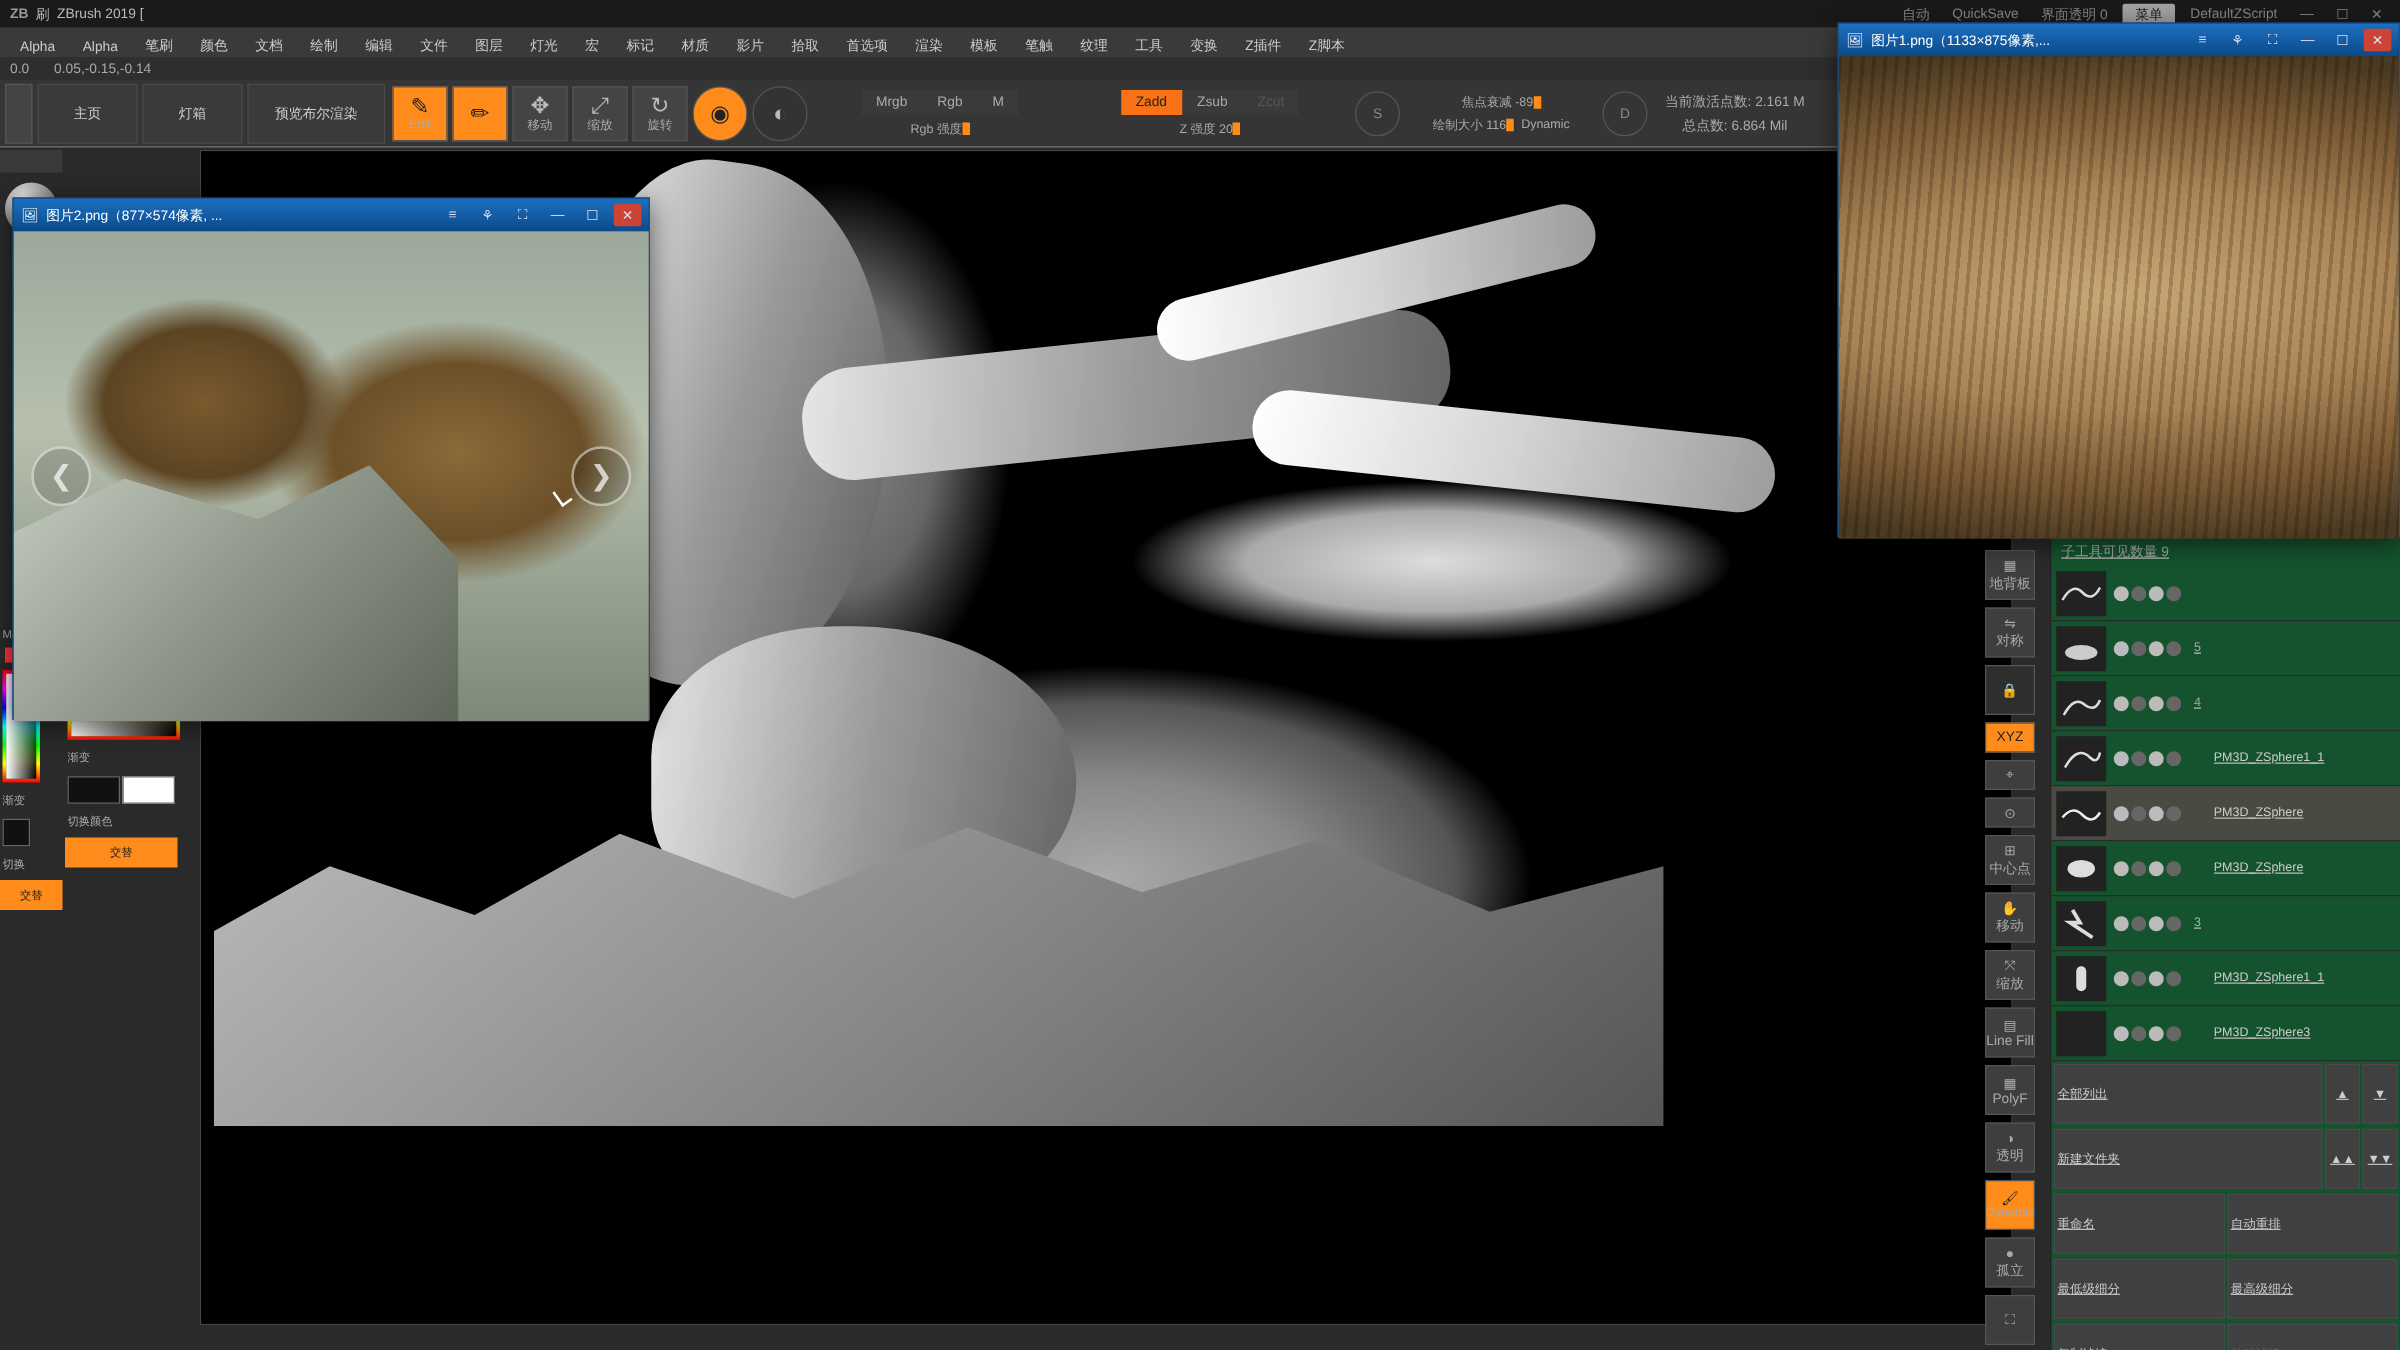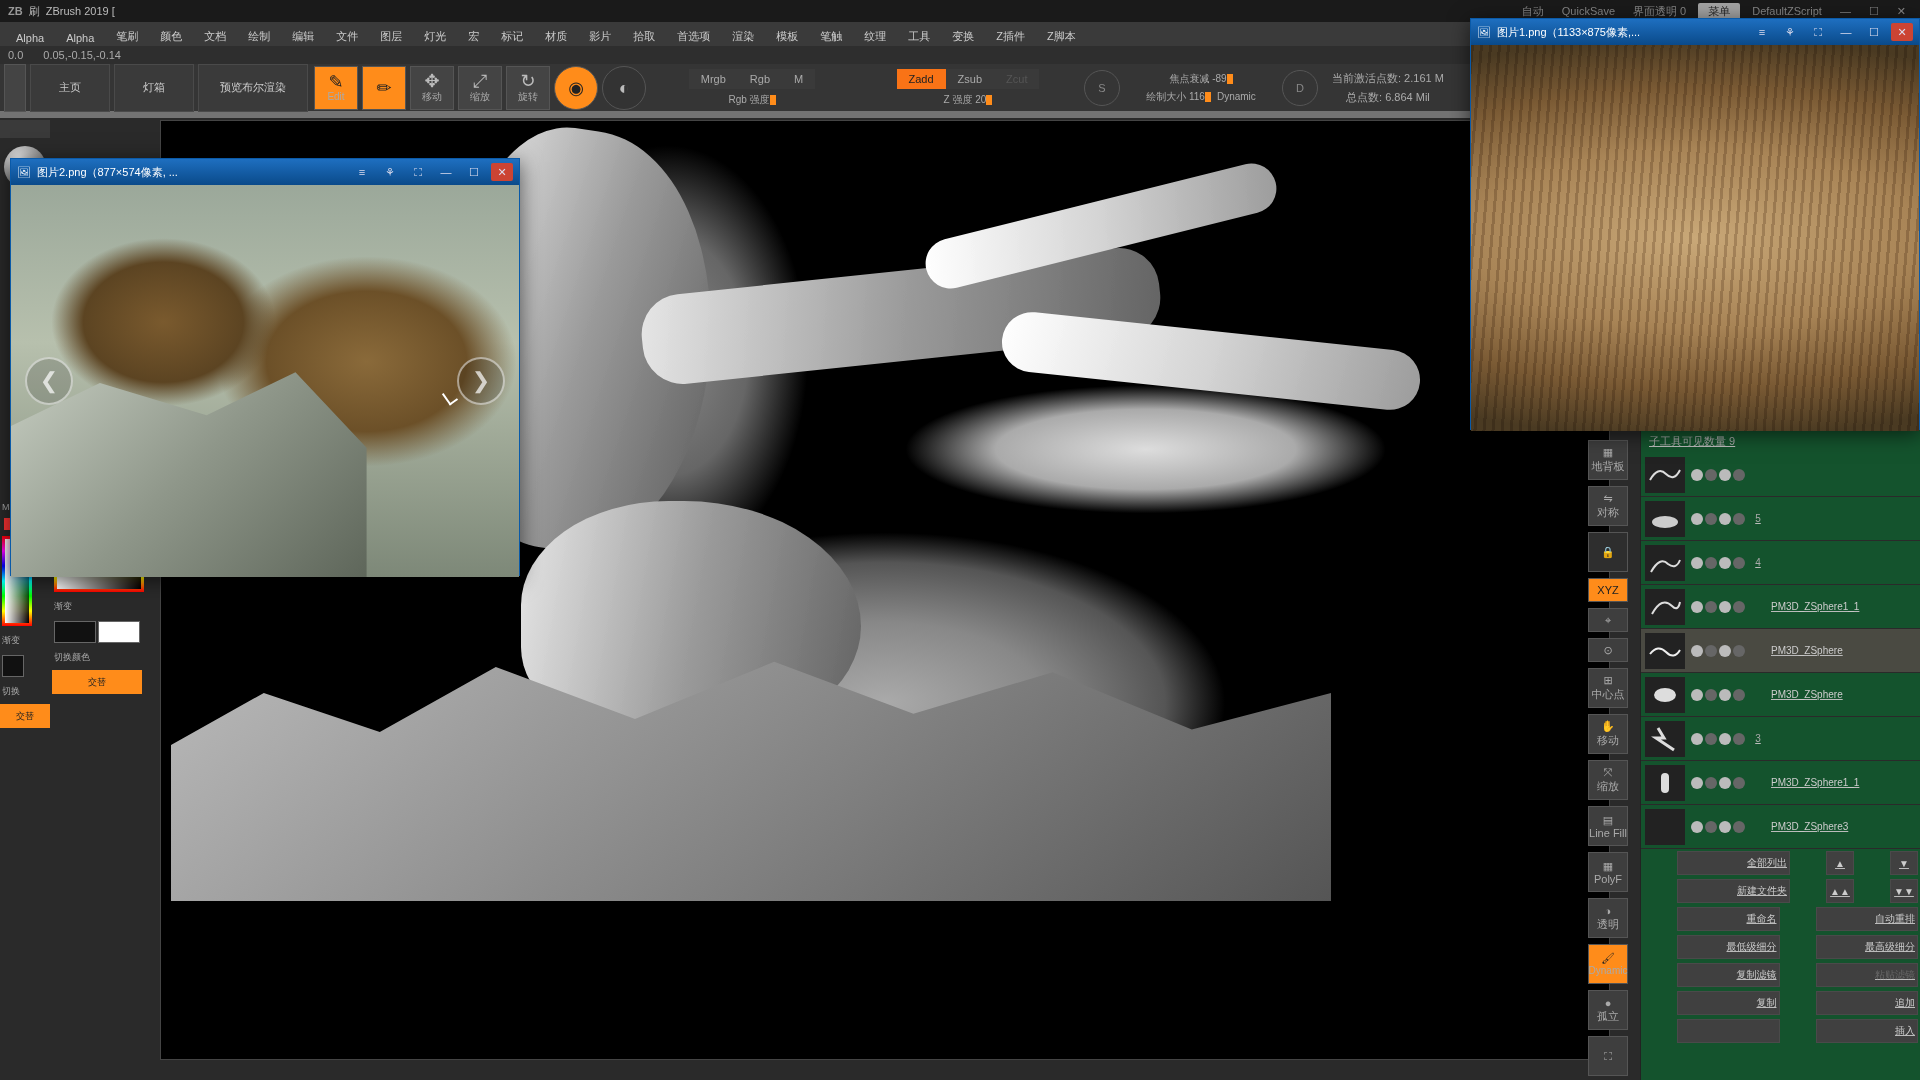--- a/index.html
+++ b/index.html
@@ -13,21 +13,21 @@
 .titlebar .menu-orange { background:#a3a3a3; color:#222; padding:1px 10px; border-radius:2px; }
 
 
 .menubar { height:24px; background:#3a3a3a; display:flex; align-items:flex-end; padding:0 6px; gap:2px; }
 .menubar span { padding:2px 10px; color:#ccc; }
 
 
 .infobar { height:18px; background:#2e2e2e; display:flex; align-items:center; padding:0 8px; gap:20px; color:#aaa; font-size:10px; }
 
 
-.toprow { height:54px; background:#353535; display:flex; align-items:center; padding:2px 4px; gap:6px; border-bottom:7px solid #737373; }
+.toprow { height:54px; background:#353535; display:flex; align-items:center; padding:2px 4px; gap:6px; border-bottom:1px solid #737373; }
 .toprow .grp { display:flex; align-items:center; gap:4px; }
 .btn-big { width:50px; height:48px; background:#444; border:1px solid #555; display:flex; flex-direction:column; align-items:center; justify-content:center; font-size:9px; color:#bbb; }
 .btn-tab { min-width:80px; height:48px; background:#3a3a3a; border:1px solid #4a4a4a; display:flex; align-items:center; justify-content:center; color:#ccc; }
 .btn-sq { width:44px; height:44px; background:#444; border:1px solid #555; display:flex; flex-direction:column; align-items:center; justify-content:center; }
 .btn-sq.on { background:#ff8c1a; color:#222; }
 .lbl-sm { font-size:10px; color:#aaa; }
 .icon-box { font-size:18px; line-height:1; }
 .rgbrow { display:flex; flex-direction:column; gap:2px;text-align:right; }
 .ztoggle { display:flex; align-items:center; gap:0; }
 .ztoggle span { padding:4px 12px; background:#3a3a3a; color:#aaa; }
@@ -72,21 +72,21 @@
 .stlist { flex:0 0 auto; max-height:460px; overflow:hidden; }
 .strow { display:flex; align-items:center; height:44px; border-bottom:1px solid #2a2a2a; padding:0 4px; gap:6px; }
 .strow .thumb { width:40px; height:36px; background:#222; display:flex; align-items:center; justify-content:center; }
 .strow .thumb svg{width:34px;height:30px;}
 .strow .eyes { display:flex; gap:2px; }
 .strow .eye { width:12px; height:12px; border-radius:50%; background:#666; }
 .strow .eye.on { background:#bbb; }
 .strow .num { width:14px; text-align:center; color:#aaa; font-size:10px; }
 .strow .nm { flex:1; font-size:10px; color:#ccc; overflow:hidden; white-space:nowrap; }
 .btnrow { display:flex; gap:2px; padding:2px; }
-.btnrow .b { flex:1; background:#404040; padding:4px 2px; font-size:10px; text-align:right; color:#ccc; border:1px solid #4a4a4a;margin-left:34px; }
+.btnrow .b { flex:1; background:#404040; padding:16px 2px; font-size:10px; text-align:left; color:#ccc; border:1px solid #4a4a4a; }
 .btnrow .b.dis { color:#666; }
 .btnrow .ic { width:28px; flex:0 0 28px; display:flex;align-items:center;justify-content:center; }
 
 
 .imgwin { position:absolute; background:#222; border:1px solid #0a5aa8; box-shadow:0 4px 20px rgba(0,0,0,.6); }
 .imgwin .ititle { height:26px; background:linear-gradient(#1e6fc0,#0a4a8a); display:flex; align-items:center; padding:0 6px; gap:6px; color:#fff; font-size:11px; }
 .imgwin .ititle .sp { flex:1; }
 .imgwin .wbtn { width:22px; height:18px; display:flex; align-items:center; justify-content:center; color:#dde; border-radius:2px;}
 .imgwin .wbtn.close{background:#c43;}
 .imgwin .body { position:relative; overflow:hidden; }

